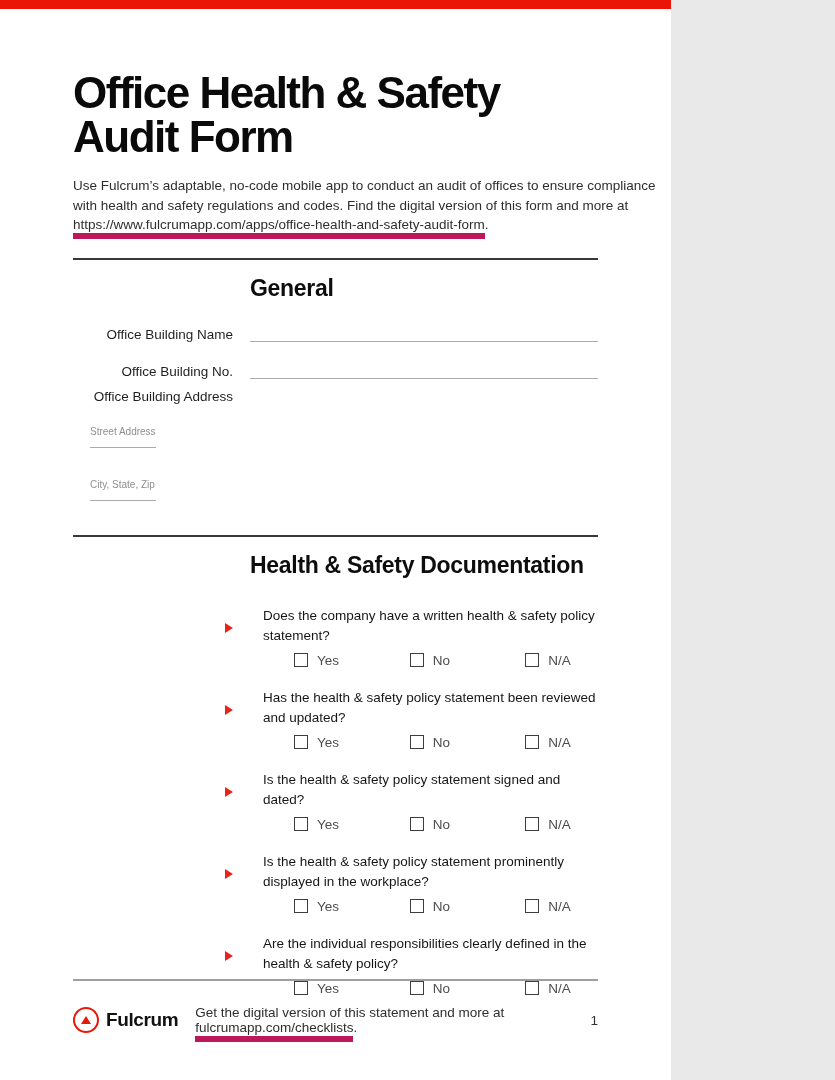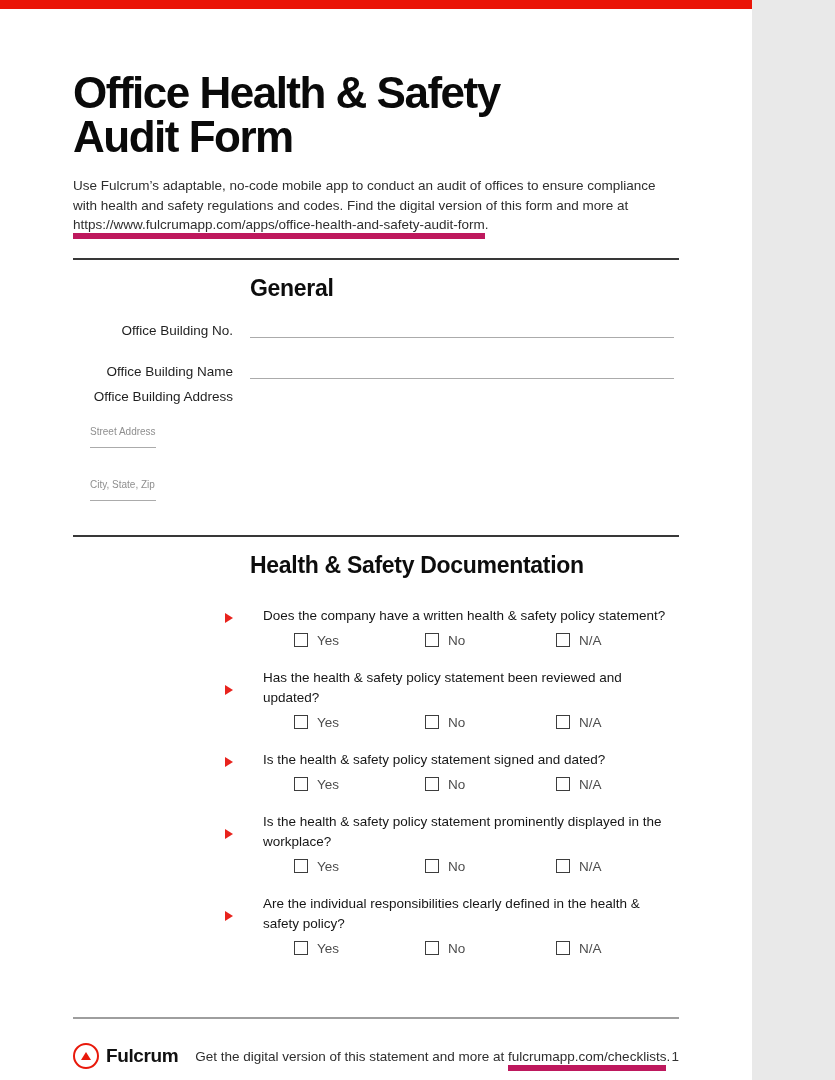--- a/index.html
+++ b/index.html
@@ -1,21 +1,21 @@
 <!DOCTYPE html>
 <html><head>
 <meta charset="utf-8">
 <style>
   * { margin: 0; padding: 0; box-sizing: border-box; }
   html, body { background: #e9e9e9; }
   body { font-family: "Liberation Sans", sans-serif; }
 
   .page {
     position: relative;
-    width: 752px;
+    width: 671px;
     height: 1080px;
     background: #ffffff;
     overflow: hidden;
   }
 
   .top-bar {
     width: 100%;
     height: 9px;
     background: #ea1507;
   }
@@ -148,21 +148,21 @@
     margin-left: 9px;
     font-size: 13.5px;
     color: #4d4d4d;
   }
 
   
   .footer {
     position: absolute;
     left: 73px;
     right: 73px;
-    top: 1017px;
+    top: 979px;
   }
   .rule-light {
     border: none;
     border-top: 2px solid #9e9e9e;
   }
   .footer-row {
     display: flex;
     align-items: center;
     padding-top: 24px;
   }
@@ -213,27 +213,27 @@
 
     <h1 class="title"><span>Office Health &amp; Safety</span><br><span>Audit Form</span></h1>
 
     <p class="intro"><span>Use Fulcrum’s adaptable, no-code mobile app to conduct an audit of offices to ensure compliance with health and safety regulations and codes. Find the digital version of this form and more at </span><a class="red-underline">https://www.fulcrumapp.com/apps/office-health-and-safety-audit-form</a><span>.</span></p>
 
     <hr class="rule-dark">
 
     <section>
       <h2 class="section-heading">General</h2>
 
+      <div class="field-row simple r1">
+        <div class="field-label">Office Building Name</div>
+        <div class="field-cell line"></div>
+      </div>
+
       <div class="field-row simple r2">
         <div class="field-label">Office Building No.</div>
-        <div class="field-cell line"></div>
-      </div>
-
-      <div class="field-row simple r1">
-        <div class="field-label">Office Building Name</div>
         <div class="field-cell line"></div>
       </div>
 
       <div class="field-row address">
         <div class="field-label">Office Building Address</div>
         <div class="field-cell stack">
           <div class="hint-line"><span class="hint">Street Address</span></div>
           <div class="hint-line gap"><span class="hint">City, State, Zip</span></div>
         </div>
       </div>

